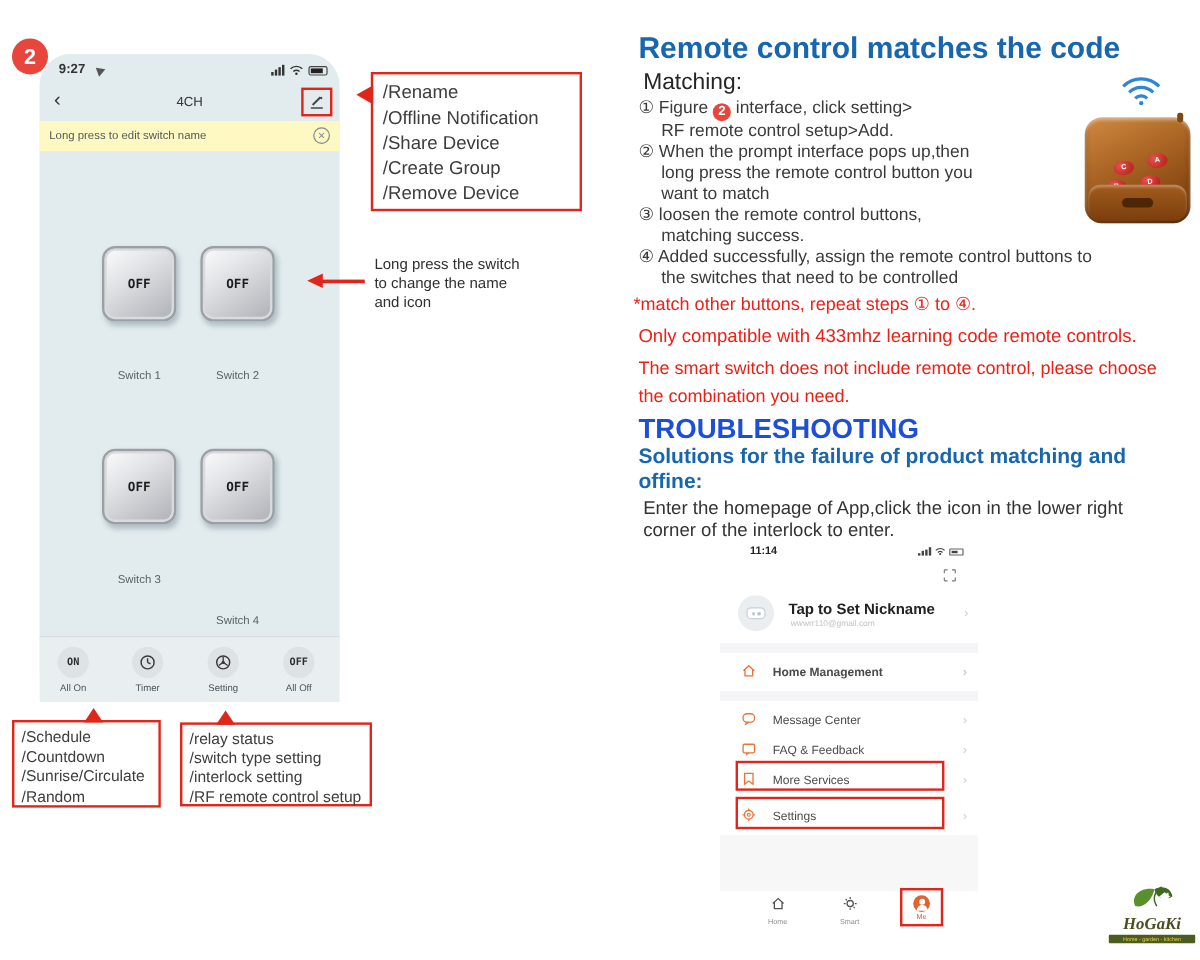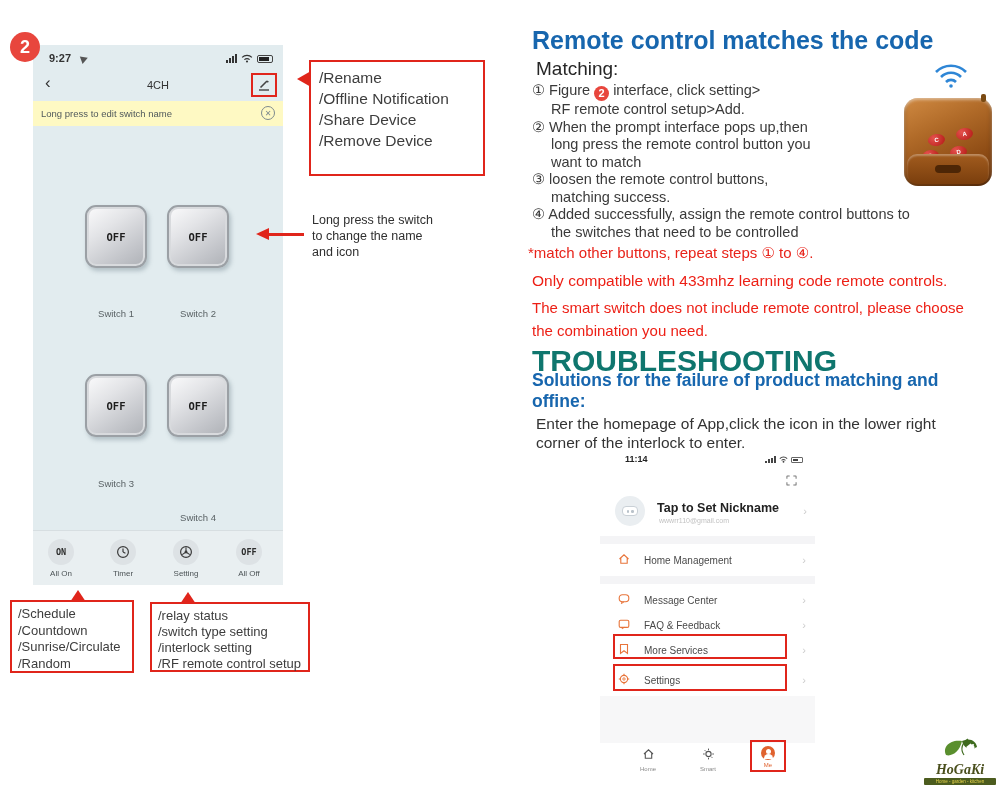--- a/index.html
+++ b/index.html
@@ -4,21 +4,21 @@
 <style>
   * { margin:0; padding:0; box-sizing:border-box; }
   body { font-family:"Liberation Sans",sans-serif; background:#fff; }
   #canvas { position:relative; width:1000px; height:800px; background:#fff; overflow:hidden; }
 
   
   .page-badge { position:absolute; left:10px; top:32px; width:30px; height:30px; border-radius:50%;
     background:#e8463d; color:#fff; font-size:18px; font-weight:bold; text-align:center; line-height:30px; z-index:5;}
 
   
-  .phone1 { position:absolute; left:33px; top:45px; width:250px; height:540px; background:#e2ecef; }
+  .phone1 { position:absolute; left:33px; top:45px; width:250px; height:540px; background:#e2ecef;border-radius:26px; }
   .p1-status { position:absolute; left:0; top:0; width:100%; height:26px; }
   .p1-time { position:absolute; left:16px; top:7px; font-size:11px; font-weight:bold; color:#333; }
   .p1-loc { position:absolute; left:48px; top:10px; width:0; height:0; border-left:7px solid #555; border-top:4px solid transparent; border-bottom:4px solid transparent; transform:rotate(-20deg);}
   .p1-sticons { position:absolute; right:10px; top:8px; display:flex; align-items:flex-end; gap:4px; height:10px;}
   .bars { display:flex; align-items:flex-end; gap:1px; }
   .bars i { display:block; width:2px; background:#333; }
   .batt { width:16px; height:8px; border:1px solid #444; border-radius:2px; position:relative; }
   .batt::after { content:""; position:absolute; left:1px; top:1px; bottom:1px; width:10px; background:#222; }
   .p1-nav { position:absolute; left:0; top:26px; width:100%; height:30px; }
   .p1-back { position:absolute; left:12px; top:2px; font-size:17px; color:#333; }
@@ -59,21 +59,21 @@
   .rcol { position:absolute; left:528px; top:26px; width:465px; height:428px; }
   .r-title { position:absolute; left:4px; top:0; font-size:25px; font-weight:bold; color:#1766ae; }
   .r-matching { position:absolute; left:8px; top:32px; font-size:19px; color:#262626; }
   .r-steps { position:absolute; left:4px; top:56px; font-size:14.5px; color:#3a3a3a; line-height:17.5px; }
   .step-cont { padding-left:19px; }
   .ibadge { display:inline-block; width:15px; height:15px; border-radius:50%; background:#e8463d; color:#fff;
     font-size:11px; font-weight:bold; line-height:15px; text-align:center; vertical-align:-2px; margin:0 4px; }
   .r-note { position:absolute; left:0; top:218px; font-size:15px; color:#e8231a; }
   .r-warn1 { position:absolute; left:4px; top:246px; font-size:15.5px; color:#ed1f15;text-align:right; }
   .r-warn2 { position:absolute; left:4px; top:270px; font-size:15px; color:#ed1f15; line-height:23px; }
-  .r-ts { position:absolute; left:4px; top:318px; font-size:30px; font-weight:bold; color:#0f766e; }
+  .r-ts { position:absolute; left:4px; top:318px; font-size:23px; font-weight:bold; color:#1d4ed8; }
   .r-sub { position:absolute; left:4px; top:344px; font-size:17.5px; font-weight:bold; color:#1766ae; line-height:21px; }
   .r-body { position:absolute; left:8px; top:388px; font-size:15.5px; color:#333; line-height:19px; }
 
   
   .remote-wrap { position:absolute; left:900px; top:58px; width:95px; height:130px; }
   .remote-body { position:absolute; left:4px; top:40px; width:88px; height:88px; border-radius:14px;
     background:linear-gradient(155deg,#d08a42 0%,#b06categories 0,#b06a28 35%,#8f4d15 70%,#73380c 100%);
     background:linear-gradient(155deg,#d08a42 0%,#b06a28 35%,#8f4d15 70%,#73380c 100%);
     box-shadow:inset 0 2px 3px rgba(255,255,255,.45), inset 0 -3px 5px rgba(0,0,0,.35); }
   .remote-flap { position:absolute; left:3px; bottom:2px; width:82px; height:30px; border-radius:10px;
@@ -211,20 +211,21 @@
         <div class="tblabel">All Off</div>
       </div>
     </div>
   </div>
 
   <div class="redbox menu-box">
     <span class="tri-left"></span>
     <div>/Rename</div>
     <div>/Offline Notification</div>
     <div>/Share Device</div>
+    <div>/Create Group</div>
     <div>/Remove Device</div>
   </div>
 
   <div class="lp-arrow-line"></div>
   <div class="lp-arrow-head"></div>
   <div class="lp-text">
     <div>Long press the switch</div>
     <div>to change the name</div>
     <div>and icon</div>
   </div>
@@ -324,21 +325,21 @@
 
     <div class="p2-avatar">
         <div class="p2-face"></div>
       </div>
     <div class="p2-nick">Tap to Set Nickname</div>
     <div class="p2-email">wwwrr110@gmail.com</div>
     <span class="chev p2-chev-profile">›</span>
 
     <div class="p2-sep" style="top:88px;"></div>
 
-    <div class="p2-row" style="top:100px;">
+    <div class="p2-row" style="top:100px;font-weight:bold;">
       <svg class="micon" width="12" height="12" viewBox="0 0 12 12">
           <path d="M1.5 6 L6 1.8 L10.5 6 M2.8 5 V10.2 H9.2 V5" fill="none" stroke="#e8743a" stroke-width="1.1"></path>
         </svg>
       <span class="mlabel">Home Management</span>
       <span class="chev">›</span>
     </div>
     <div class="p2-sep" style="top:128px;"></div>
     <div class="p2-row" style="top:140px;">
       <svg class="micon" width="12" height="12" viewBox="0 0 12 12">
           <rect x="1.2" y="1.8" width="9.6" height="7" rx="3.2" fill="none" stroke="#e8743a" stroke-width="1.1"></rect>

